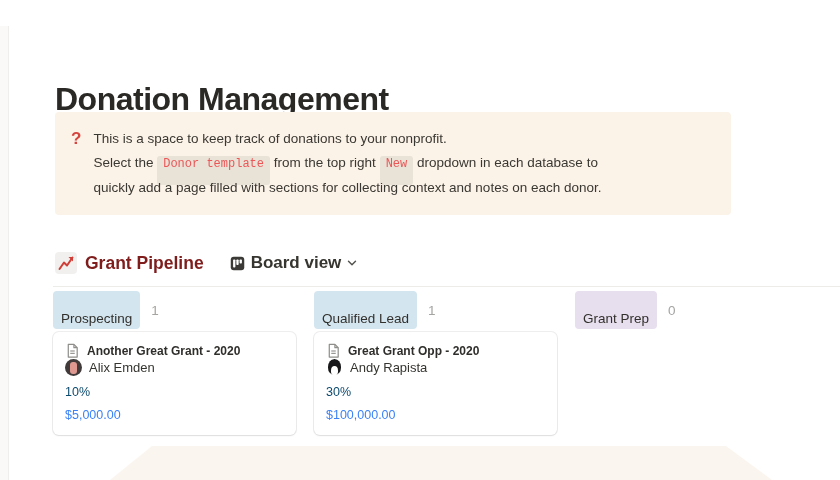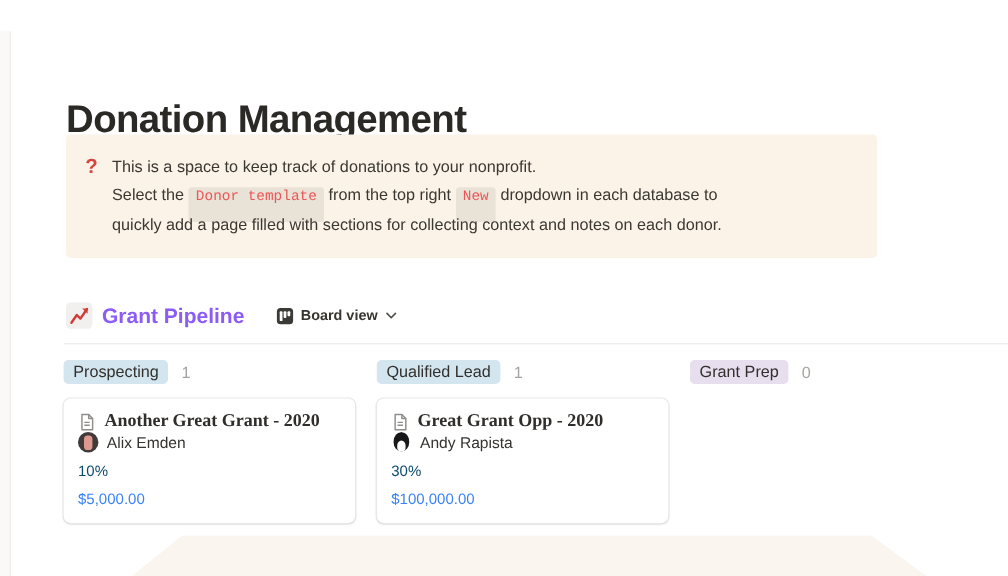--- a/index.html
+++ b/index.html
@@ -19,39 +19,39 @@
   .callout-icon{font-size:17px;font-weight:700;color:#D6443E;line-height:22px;
     flex:0 0 auto;padding-top:1px;}
   .callout-text{font-size:13.5px;line-height:24px;color:#3A3832;width:600px;}
   .callout-line{display:block;}
   .inline-code{font-family:"Liberation Mono",monospace;font-size:12px;color:#EB5757;
     background:rgba(135,131,120,0.15);padding:1px 6px 14px;border-radius:3px;}
   
   .pipeline-header{position:absolute;left:55px;top:252px;display:flex;align-items:center;}
   .chart-icon-box{width:22px;height:22px;border-radius:4px;background:#F1F0EE;
     display:flex;align-items:center;justify-content:center;margin-right:8px;}
-  .pipeline-title{font-size:17.5px;font-weight:700;color:#8b5cf6;}
+  .pipeline-title{font-size:17.5px;font-weight:700;color:#7f1d1d;}
   .view-switcher{display:flex;align-items:center;gap:6px;margin-left:26px;cursor:pointer;
     background:none;border:none;padding:0;font-family:inherit;}
-  .view-label{font-size:12px;font-weight:600;color:#37352F;}
+  .view-label{font-size:17px;font-weight:600;color:#37352F;}
   .divider{position:absolute;left:53px;top:286px;width:787px;height:1px;background:#EDECE9;}
   
   .board{position:absolute;left:53px;top:300px;display:flex;gap:18px;}
   .board-col{width:243px;flex:0 0 auto;}
   .col-head{display:flex;align-items:center;gap:11px;height:20px;margin-bottom:12px;}
-  .col-badge{font-size:13.5px;color:#32302C;padding:1px 8px 2px;border-radius:4px;
+  .col-badge{font-size:13.5px;color:#32302C;padding:19px 8px 2px;border-radius:4px;
     line-height:17px;cursor:pointer;}
   .badge-blue{background:#D3E5EF;}
   .badge-purple{background:#E7DEEE;}
   .col-count{font-size:13.5px;color:#A5A4A1;}
   .card{background:#fff;border-radius:6px;box-sizing:border-box;
     box-shadow:0 0 0 1px rgba(15,15,15,0.07),0 1px 2px rgba(15,15,15,0.07);
     padding:11px 12px 13px;cursor:pointer;}
   .card-title-row{display:flex;align-items:center;gap:7px;}
-  .card-title{font-size:15px;font-weight:600;color:#2F2E2B;white-space:nowrap;font-family:Liberation Serif, serif;}
+  .card-title{font-size:12px;font-weight:600;color:#2F2E2B;white-space:nowrap;}
   .person-row{display:flex;align-items:center;gap:7px;}
   .person-name{font-size:13px;color:#35342F;}
   .card-percent{font-size:12.5px;margin-top:9px;color:#0c4a6e;}
   .card-amount{font-size:12.5px;margin-top:9px;color:#3b82f6;}
   
   .avatar{width:17px;height:17px;border-radius:50%;overflow:hidden;position:relative;
     flex:0 0 auto;}
   .avatar-alix{background:#403B3A;}
   .alix-body{position:absolute;left:5px;top:3px;width:7px;height:12px;
     background:#DE9890;border-radius:3px;}

